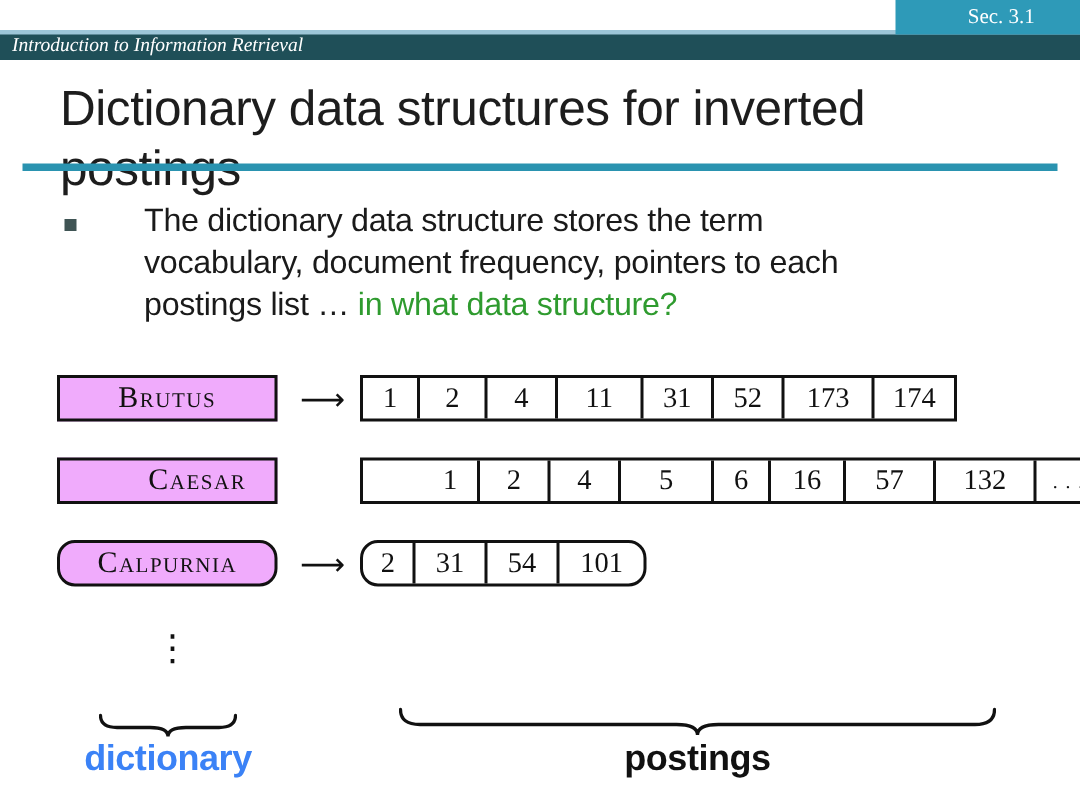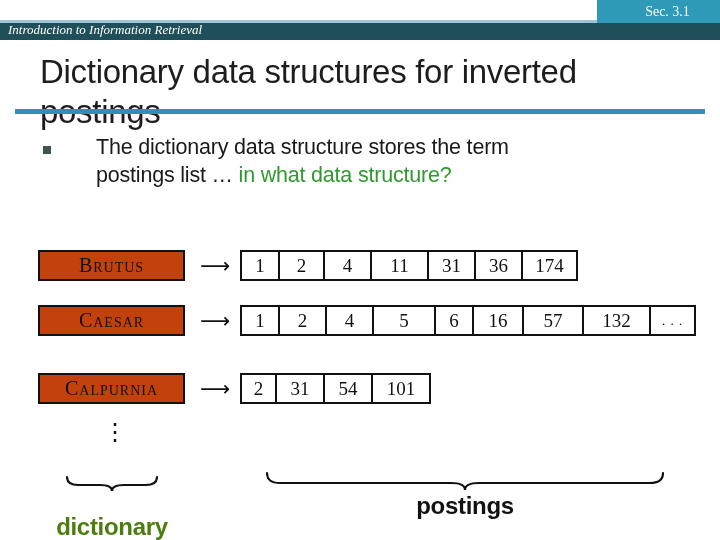--- a/index.html
+++ b/index.html
@@ -41,54 +41,54 @@
     background:#3f5454;
   }
   .bullet-text {
     position:absolute; left:83px; top:133px; width:610px;
     font-size:21.5px; line-height:28px; color:#1a1a1a; letter-spacing:-0.2px;margin-left:13px;
   }
   .green { color:#2f9b2f; }
   
   .tbox {
     position:absolute; left:38px; width:147px; height:31px;
-    border:2px solid #111; box-sizing:border-box; background:#c2410c;
+    border:2px solid #111; box-sizing:border-box; background:#f0abfc;
     display:flex; align-items:center; justify-content:center;
     font-family:"Liberation Serif", serif; font-variant:small-caps;
     font-size:20px; letter-spacing:1px; color:#111;
   }
   .arrow {
     position:absolute; left:191px; width:48px; height:31px;
     display:flex; align-items:center; justify-content:center;
     font-family:"DejaVu Sans", sans-serif; font-size:21px; color:#111;
   }
   .prow {
     position:absolute; left:240px; height:31px; display:flex;
     border:2px solid #111; box-sizing:border-box; background:#fff;
   }
   .pcell {
     border-right:2px solid #111; box-sizing:border-box;
     display:flex; align-items:center; justify-content:center;
     font-family:"Liberation Serif", serif; font-size:19px; color:#111;
   }
   .pcell.last { border-right:none; }
   .pcell.dots { font-size:13px; letter-spacing:1px; }
-  .r1 { top:250px; } .r2 { top:305px; } .r3 { top:373px; }
+  .r1 { top:250px; } .r2 { top:305px;padding-left:40px; } .r3 { top:360px;border-radius:12px; }
   .vdots {
     position:absolute; left:103px; top:418px; width:18px;
     font-family:"DejaVu Sans", sans-serif; font-size:24px; color:#111;
     text-align:center;
   }
   .brace { position:absolute; }
   .brace path { stroke:#111; stroke-width:2.2; fill:none; stroke-linecap:round; }
   .lbl {
     position:absolute; top:492px; font-size:24px; font-weight:bold;
     text-align:center; letter-spacing:-0.3px;
   }
-  .lbl-dictionary { left:32px; width:160px; color:#4d7c0f;margin-top:21px; }
+  .lbl-dictionary { left:32px; width:160px; color:#3b82f6; }
   .lbl-postings  { left:365px; width:200px; color:#111;text-align:center; }
 </style>
 </head>
 <body>
 
 <div class="slide">
 
   <div class="topbar">
     <span class="course-title">Introduction to Information Retrieval</span>
   </div>
@@ -97,32 +97,34 @@
 
   <div class="page-title">
     <div>Dictionary data structures for inverted</div>
     <div>postings</div>
   </div>
   <div class="title-rule"></div>
 
   <div class="bullet-sq"></div>
   <div class="bullet-text">
     <div><span>The dictionary data structure stores the term</span><span class="green"></span></div>
+    <div><span>vocabulary, document frequency, pointers to each</span><span class="green"></span></div>
     <div><span>postings list … </span><span class="green">in what data structure?</span></div>
   </div>
 
   <div class="tbox r1">Brutus</div>
   <div class="arrow r1">⟶</div>
   <div class="prow r1">
     <div class="pcell" style="flex:0 0 38px">1</div>
     <div class="pcell" style="flex:0 0 45px">2</div>
     <div class="pcell" style="flex:0 0 47px">4</div>
     <div class="pcell" style="flex:0 0 57px">11</div>
     <div class="pcell" style="flex:0 0 47px">31</div>
-    <div class="pcell" style="flex:0 0 47px">36</div>
+    <div class="pcell" style="flex:0 0 47px">52</div>
+    <div class="pcell" style="flex:0 0 60px">173</div>
     <div class="pcell last" style="flex:0 0 53px">174</div>
   </div>
 
   <div class="tbox r2">Caesar</div>
   <div class="arrow r2">⟶</div>
   <div class="prow r2">
     <div class="pcell" style="flex:0 0 38px">1</div>
     <div class="pcell" style="flex:0 0 47px">2</div>
     <div class="pcell" style="flex:0 0 47px">4</div>
     <div class="pcell" style="flex:0 0 62px">5</div>

